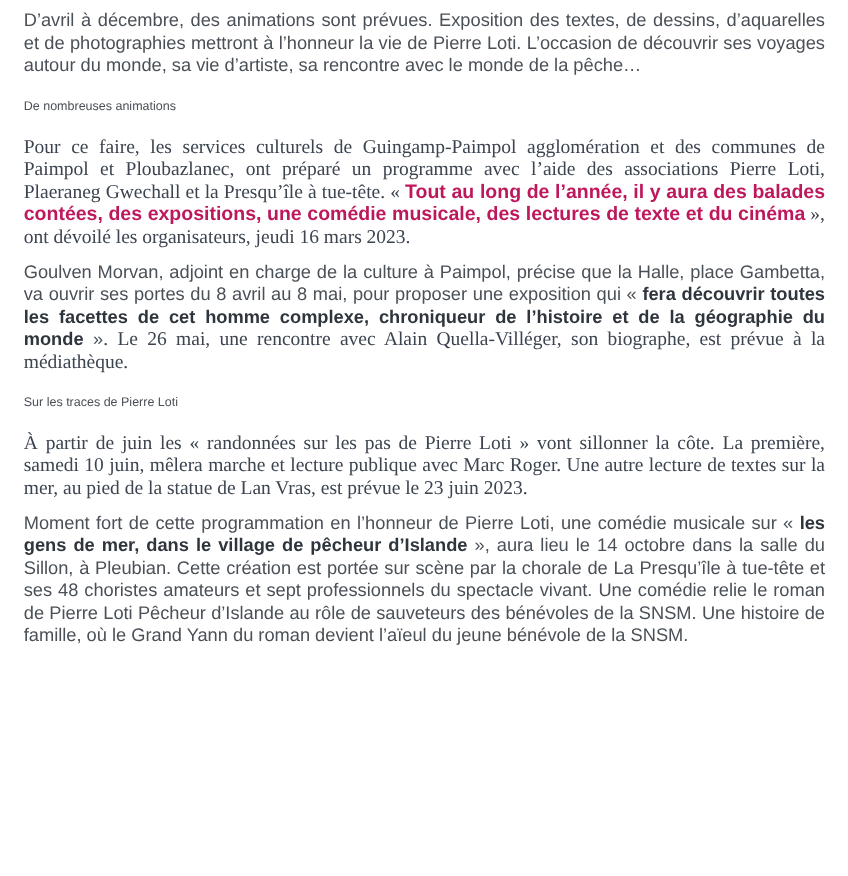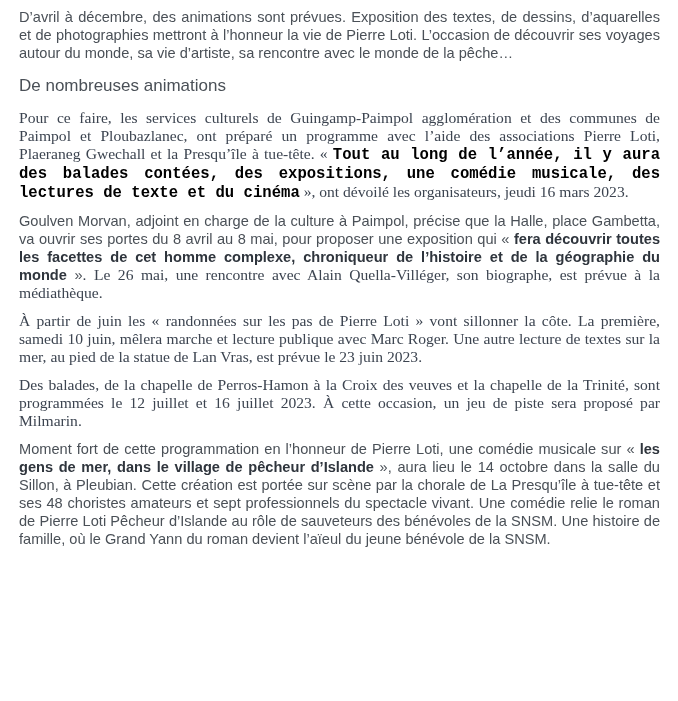--- a/index.html
+++ b/index.html
@@ -41,37 +41,37 @@
     font-family: "Liberation Serif", serif;
     font-size: 15.6px;
     color: #3c4450;
   }
   
   .r.b {
     font-weight: bold;
     color: #2f353d;
   }
   .r.serif.b {
-    font-family: Liberation Mono, monospace;
+    font-family: Liberation Sans, sans-serif;
     font-weight: bold;
-    color: #000000;
+    color: #be185d;
   }
   p.subhead {
     margin: 0 0 10px 0;
     color: #4a5057;
-    font-size: 17px;
+    font-size: 10px;
     line-height: 27px;
     text-align: left;
     font-family: "Liberation Sans", sans-serif;
   }
 </style>
 </head>
 <body>
 
 <div id="article">
     <p class="para"><span class="r">D’avril à décembre, des animations sont prévues. Exposition des textes, de dessins, d’aquarelles et de photographies mettront à l’honneur la vie de Pierre Loti. L’occasion de découvrir ses voyages autour du monde, sa vie d’artiste, sa rencontre avec le monde de la pêche…</span></p>
     <p class="subhead"><span class="r">De nombreuses animations</span></p>
     <p class="para"><span class="r serif">Pour ce faire, les services culturels de Guingamp-Paimpol agglomération et des communes de Paimpol et Ploubazlanec, ont préparé un programme avec l’aide des associations Pierre Loti, Plaeraneg Gwechall et la Presqu’île à tue-tête. « </span><span class="r serif b">Tout au long de l’année, il y aura des balades contées, des expositions, une comédie musicale, des lectures de texte et du cinéma</span><span class="r serif"> », ont dévoilé les organisateurs, jeudi 16 mars 2023.</span></p>
     <p class="para"><span class="r">Goulven Morvan, adjoint en charge de la culture à Paimpol, précise que la Halle, place Gambetta, va ouvrir ses portes du 8 avril au 8 mai, pour proposer une exposition qui « </span><span class="r b">fera découvrir toutes les facettes de cet homme complexe, chroniqueur de l’histoire et de la géographie du monde</span><span class="r"> »</span><span class="r serif">. Le 26 mai, une rencontre avec Alain Quella-Villéger, son biographe, est prévue à la médiathèque.</span></p>
+    <p class="subhead"><span class="r">Sur les traces de Pierre Loti</span></p>
     <p class="para"><span class="r serif">À partir de juin les « randonnées sur les pas de Pierre Loti » vont sillonner la côte. La première, samedi 10 juin, mêlera marche et lecture publique avec Marc Roger. Une autre lecture de textes sur la mer, au pied de la statue de Lan Vras, est prévue le 23 juin 2023.</span></p>
-    <p class="para"><span class="r serif">Des balades, de la chapelle de Perros-Hamon à la Croix des veuves et la chapelle de la Trinité, sont programmées le 12 juillet et 16 juillet 2023. À cette occasion, un jeu de piste sera proposé par Milmarin.</span></p>
     <p class="para"><span class="r">Moment fort de cette programmation en l’honneur de Pierre Loti, une comédie musicale sur « </span><span class="r b">les gens de mer, dans le village de pêcheur d’Islande</span><span class="r"> », aura lieu le 14 octobre dans la salle du Sillon, à Pleubian. Cette création est portée sur scène par la chorale de La Presqu’île à tue-tête et ses 48 choristes amateurs et sept professionnels du spectacle vivant. Une comédie relie le roman de Pierre Loti Pêcheur d’Islande au rôle de sauveteurs des bénévoles de la SNSM. Une histoire de famille, où le Grand Yann du roman devient l’aïeul du jeune bénévole de la SNSM.</span></p>
   </div>
 
 </body></html>

